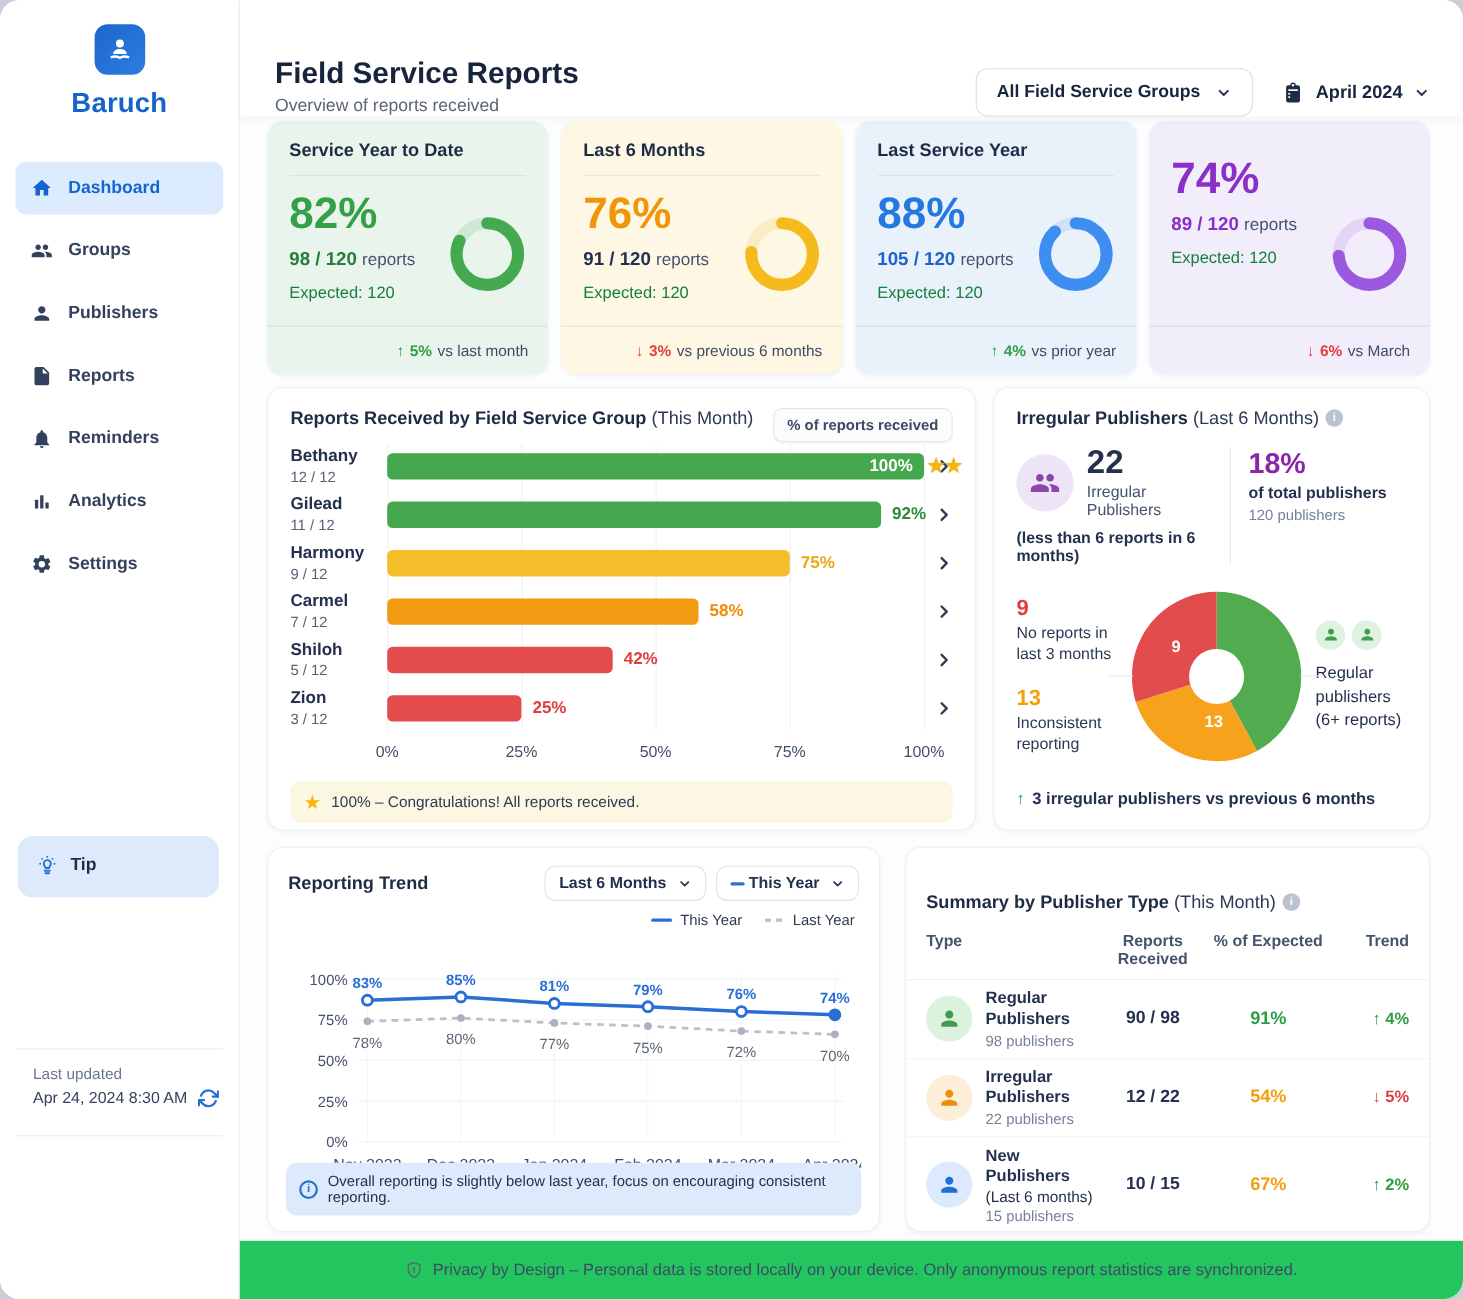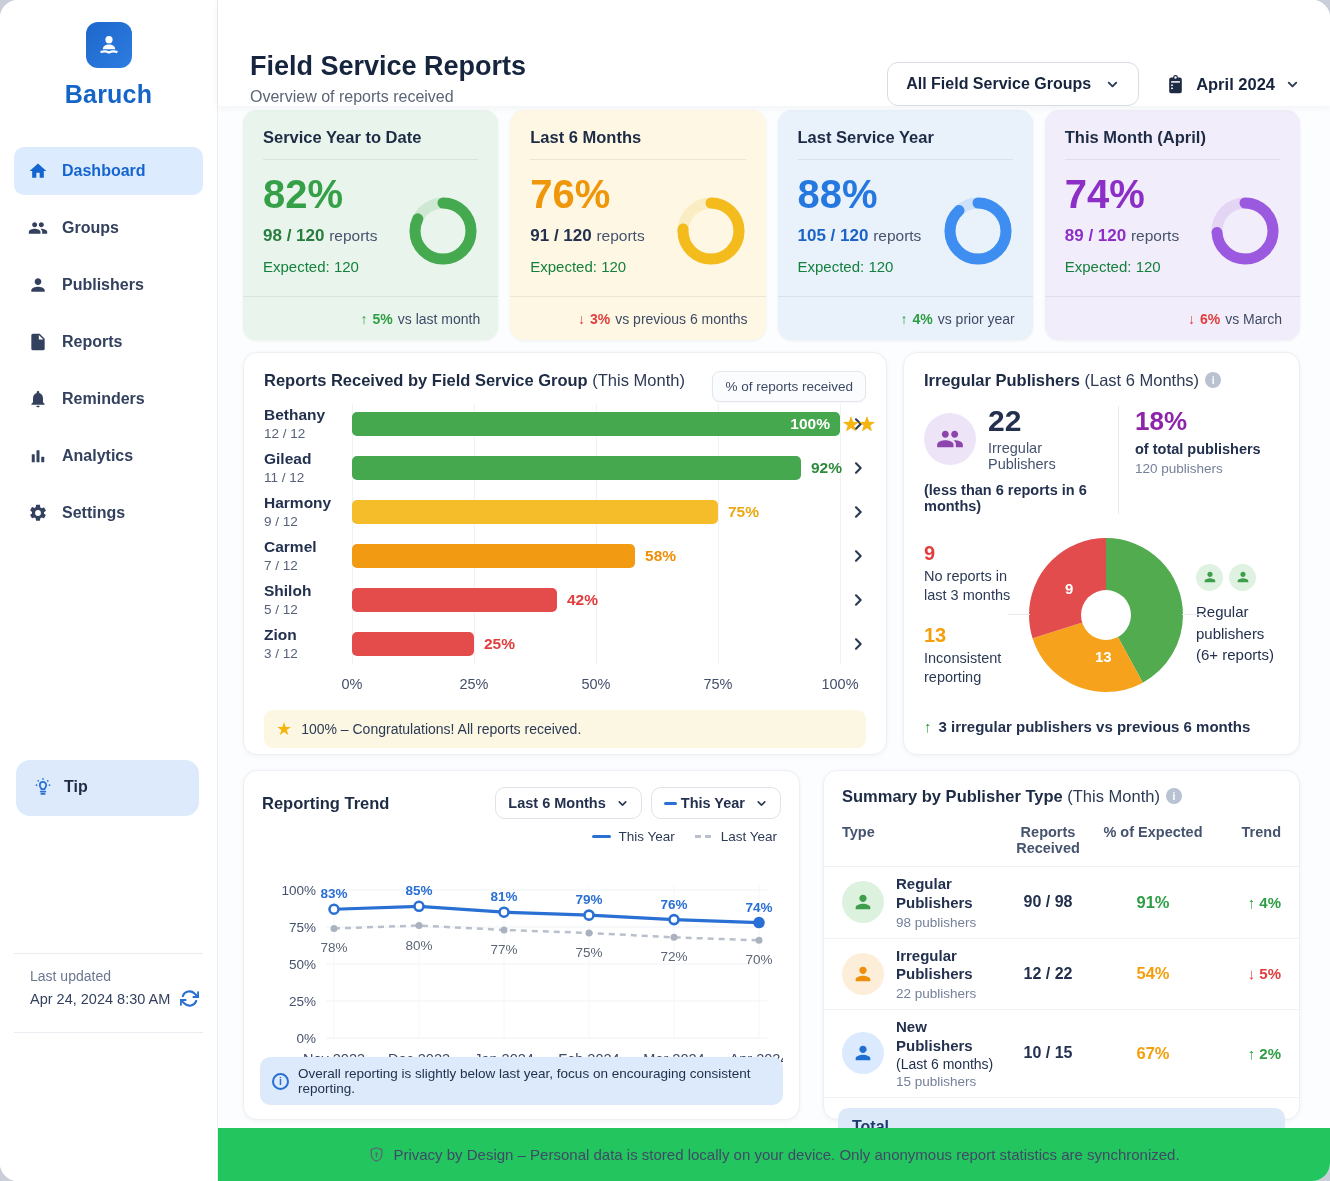--- a/index.html
+++ b/index.html
@@ -56,21 +56,21 @@
   
   .panel { position:absolute; background:#fff; border:1px solid #edeff3; border-radius:14px; box-shadow:0 1px 4px rgba(20,30,60,.05); }
   .panel-title { font-size:16.5px; font-weight:800; color:#1d2b45; }
   .panel-title .suffix { font-weight:500; color:#2c3a55; }
   .info-dot { display:inline-flex; width:16px; height:16px; border-radius:50%; background:#b9c2d0; color:#fff; font-size:10.5px; font-weight:700; align-items:center; justify-content:center; vertical-align:2px; margin-left:6px; cursor:pointer; }
   .info-dot::after { content:"i"; }
 
   
   #bar-panel { top:352px; left:25px; width:644px; height:403px; padding:18px 20px; }
   .bar-head { display:flex; align-items:flex-start; justify-content:space-between; }
-  .badge-pill { border:1px solid #e3e6ec; background:#fbfcfd; border-radius:8px; padding:7px 12px; font-size:13.5px; color:#3c4964; box-shadow:0 1px 2px rgba(20,30,60,.04); cursor:pointer; }
+  .badge-pill { border:1px solid #e3e6ec; background:#fbfcfd; border-radius:8px; padding:7px 12px; font-size:13.5px; color:#3c4964; box-shadow:0 1px 2px rgba(20,30,60,.04); cursor:pointer;font-weight:bold; }
   .g-chart { position:relative; }
   .grid-lines { position:absolute; left:88px; right:26px; top:2px; bottom:2px; }
   .vline { position:absolute; top:0; bottom:0; width:1px; background:#eef1f6; }
   .g-row { position:relative; display:grid; grid-template-columns:88px 1fr 26px; align-items:center; height:44px; cursor:pointer; }
   .g-name { line-height:1.2; }
   .g-name .nm { font-size:15.5px; font-weight:700; color:#23314f; }
   .g-name .fr { font-size:13.5px; color:#56617a; margin-top:2px; }
   .g-track { position:relative; height:24px; }
   .g-bar { position:absolute; left:0; top:0; height:24px; border-radius:5px; }
   .g-val { position:absolute; top:50%; transform:translateY(-50%); font-size:15.5px; font-weight:800; white-space:nowrap; }
@@ -121,21 +121,21 @@
   .trend-legend { display:flex; justify-content:flex-end; gap:20px; margin-top:10px; font-size:13.5px; color:#2c3a55; align-items:center; padding-right:4px; }
   .trend-legend .li { display:flex; align-items:center; gap:7px; }
   .line-swatch { width:19px; height:3px; border-radius:2px; background:#2a6fd4; }
   .dashed-swatch { width:19px; height:3px; background:repeating-linear-gradient(90deg,#b9c0cc 0 6px,transparent 6px 10px); }
   .trend-banner { position:absolute; left:16px; right:16px; bottom:14px; background:#ddeafb; border-radius:10px; padding:9px 12px; display:flex; align-items:center; gap:9px; font-size:13.5px; color:#22324e; }
   .binfo { width:17px; height:17px; flex:none; border-radius:50%; border:2px solid #2a6fd4; color:#2a6fd4; font-size:10.5px; font-weight:800; display:flex; align-items:center; justify-content:center; }
   .binfo::after { content:"i"; }
 
   
   #sum-panel { top:770px; left:605px; width:477px; height:350px; padding:16px 0 0 0; }
-  .sum-head { padding:0 18px; }
+  .sum-head { padding:0 18px;margin-top:24px; }
   .sum-table { margin-top:12px; }
   .t-hrow { display:grid; grid-template-columns:1fr 106px 104px 76px; padding:6px 18px 10px 18px; font-size:14.5px; font-weight:600; color:#46536e; border-bottom:1px solid #eef0f4; }
   .t-row { display:grid; grid-template-columns:1fr 106px 104px 76px; align-items:center; padding:8px 18px; border-bottom:1px solid #f1f3f6; }
   .t-type { display:flex; align-items:center; gap:12px; }
   .t-ava { width:42px; height:42px; border-radius:50%; display:flex; align-items:center; justify-content:center; flex:none; }
   .t-ava svg { width:22px; height:22px; }
   .t-name { font-size:15px; font-weight:700; color:#23314f; line-height:1.25; }
   .t-name2 { font-size:14px; font-weight:400; color:#23314f; }
   .t-sub { font-size:13.5px; color:#75809a; margin-top:2px; }
   .t-center { text-align:center; font-size:16px; font-weight:600; color:#23314f; }
@@ -333,21 +333,20 @@
             <circle cx="37" cy="37" r="28" fill="none" stroke="#3d8ef0" stroke-opacity="0.16" stroke-width="11"></circle>
             <circle cx="37" cy="37" r="28" fill="none" stroke="#3d8ef0" stroke-width="11" stroke-linecap="round" stroke-dasharray="154.8 175.9" transform="rotate(-90 37 37)"></circle>
           </svg>
           <div class="card-foot">
             <span class="green">↑</span>
             <b class="green">4%</b>
             <span>vs prior year</span>
           </div>
         </div>
         <div class="card" style="background: rgb(242, 237, 250);">
-          <div class="card-title">This Month (April)</div>
           <div class="card-pct" style="color:#8c2fc7">74%</div>
           <div class="card-frac" style="color:#8c2fc7">89 / 120 <span class="unit">reports</span></div>
           <div class="card-exp">Expected: 120</div>
           <svg class="ring" width="74" height="74" viewBox="0 0 74 74">
             <circle cx="37" cy="37" r="28" fill="none" stroke="#9b59e0" stroke-opacity="0.16" stroke-width="11"></circle>
             <circle cx="37" cy="37" r="28" fill="none" stroke="#9b59e0" stroke-width="11" stroke-linecap="round" stroke-dasharray="130.2 175.9" transform="rotate(-90 37 37)"></circle>
           </svg>
           <div class="card-foot">
             <span class="red">↓</span>
             <b class="red">6%</b>

